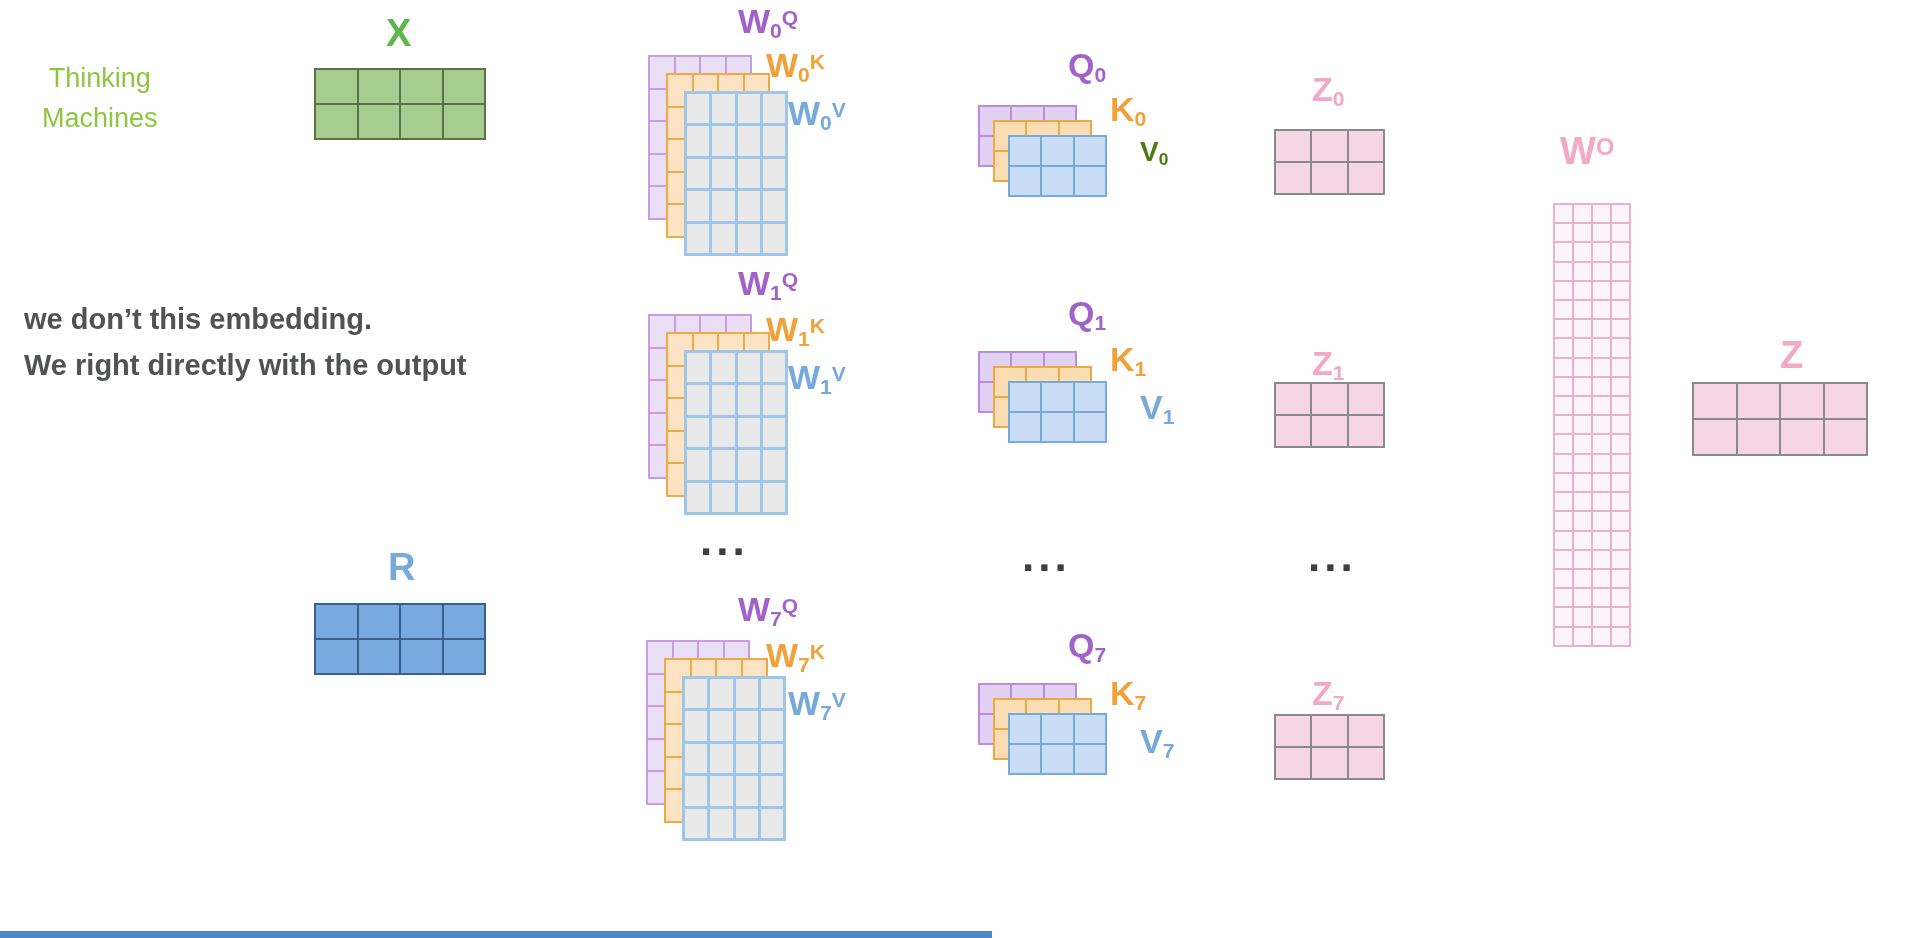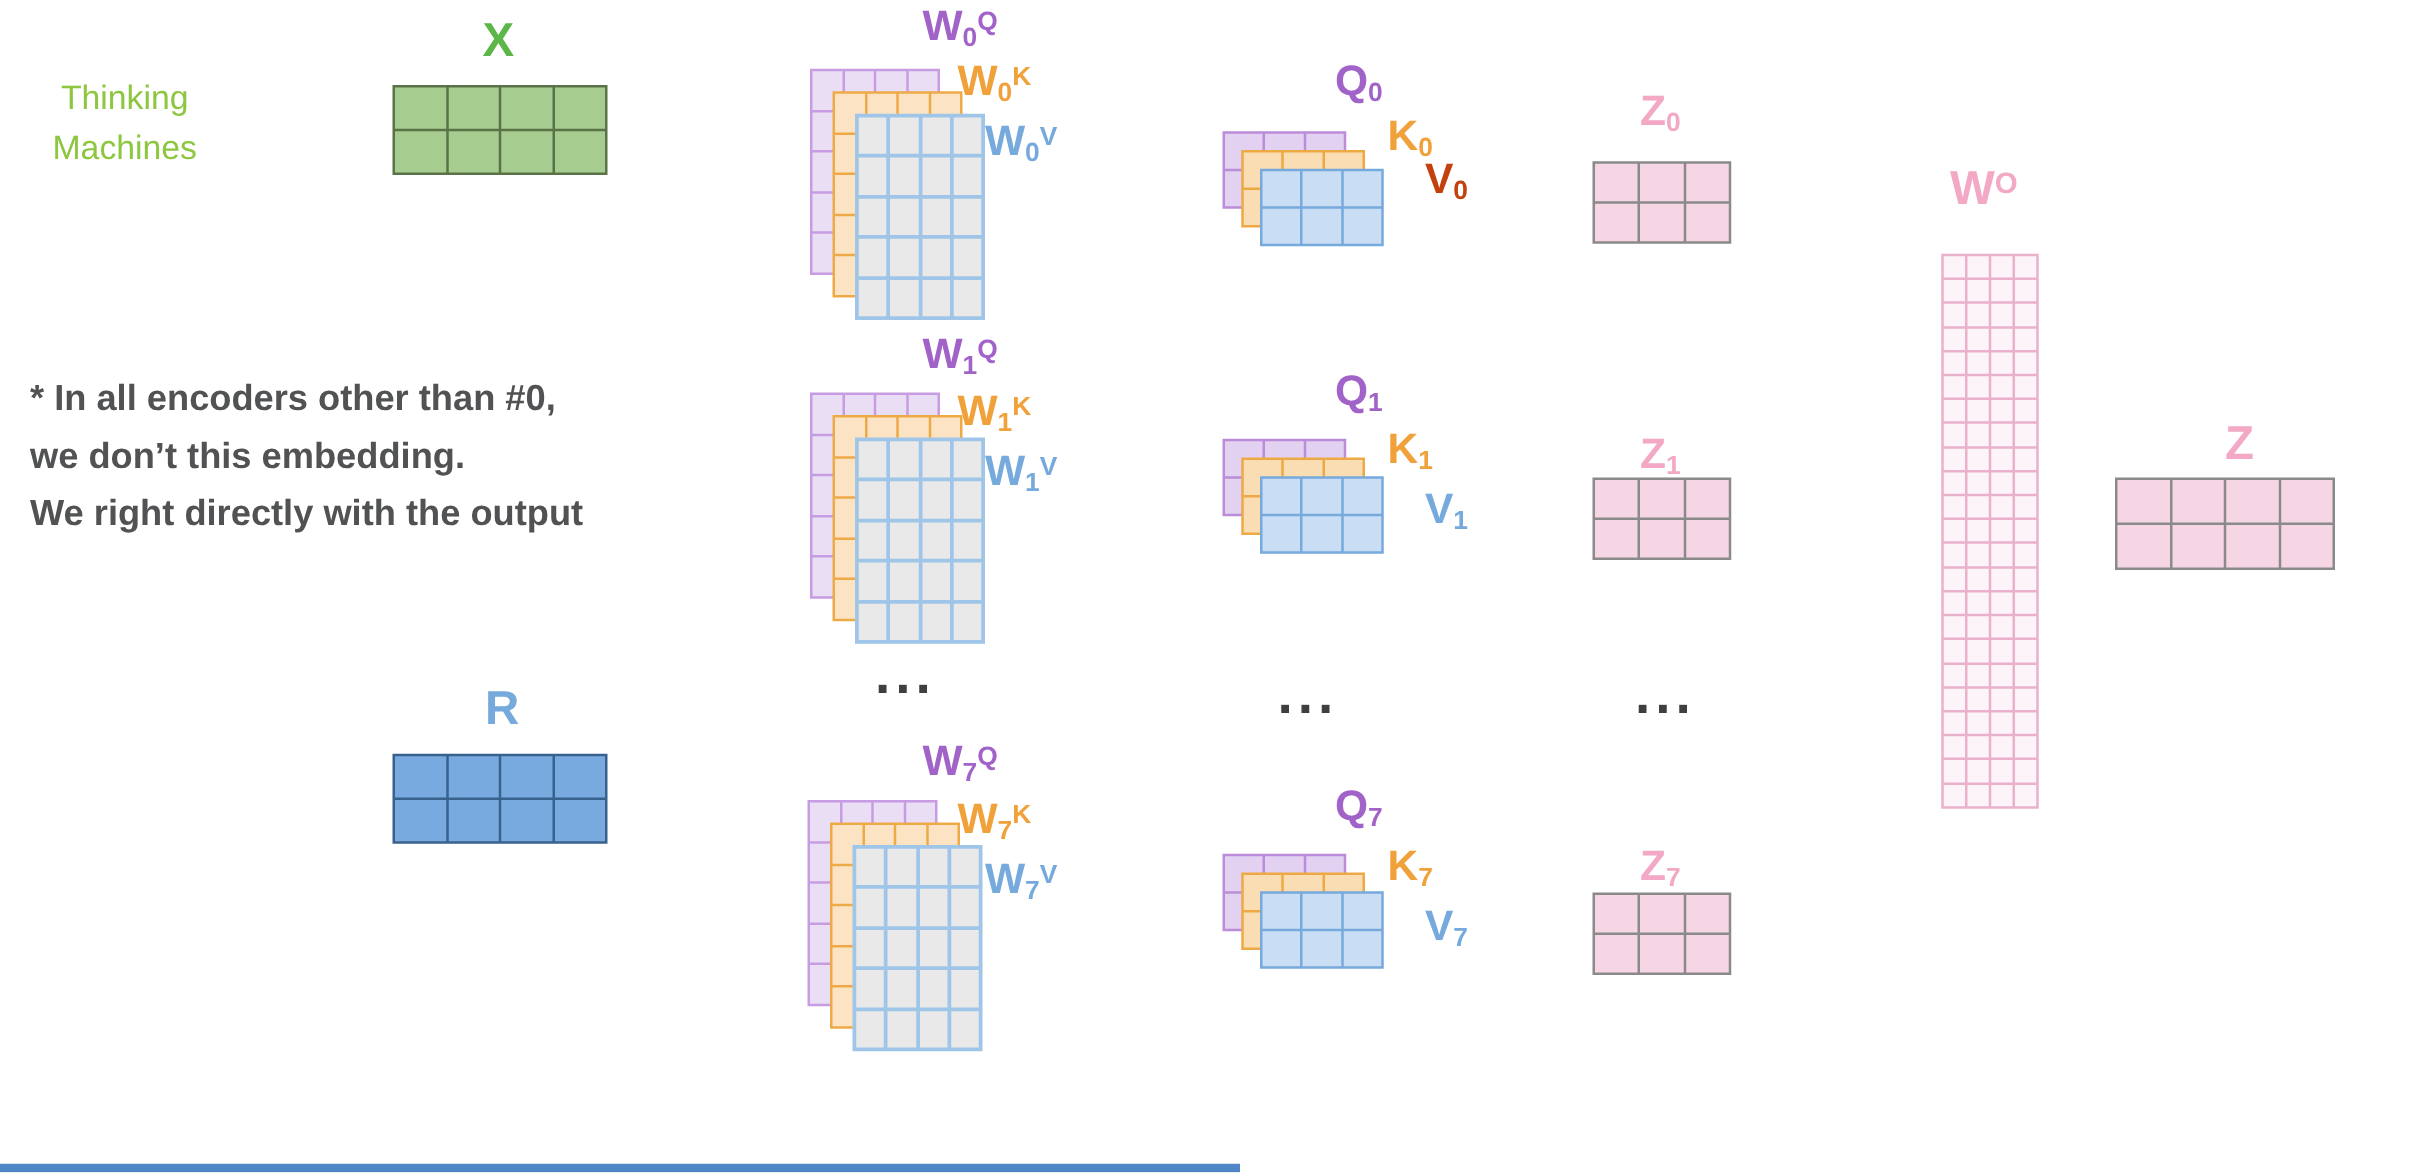--- a/index.html
+++ b/index.html
@@ -65,21 +65,20 @@
 <body>
 
 <div id="diagram">
 
   <div class="logo">
     <div>Thinking</div>
     <div>Machines</div>
   </div>
 
   <div class="annotation">
-      <div>* In all encoders other than #0,</div>
       <div>we don’t this embedding.</div>
       <div>We right directly with the output</div>
     </div>
 
   <div class="bottom-bar"></div>
 
 <div class="matrix" style="left: 314px; top: 68px; width: 172px; height: 72px; background: rgb(90, 114, 71); grid-template-columns: repeat(4, 1fr); gap: 2px; padding: 2px;">
       <div class="cell" style="background: rgb(167, 204, 143);"></div>
       <div class="cell" style="background: rgb(167, 204, 143);"></div>
       <div class="cell" style="background: rgb(167, 204, 143);"></div>
@@ -496,21 +495,21 @@
       <div class="cell" style="background: rgb(246, 213, 229);"></div>
       <div class="cell" style="background: rgb(246, 213, 229);"></div>
       <div class="cell" style="background: rgb(246, 213, 229);"></div>
     </div>
     <div class="mlabel" style="left: 386px; top: 14px; color: rgb(92, 182, 72); font-size: 38px;"><span>X</span></div>
     <div class="mlabel" style="left: 738px; top: 4px; color: rgb(162, 99, 201); font-size: 34px;"><span>W</span><span class="sub">0</span><span class="sup">Q</span></div>
     <div class="mlabel" style="left: 766px; top: 48px; color: rgb(240, 161, 58); font-size: 34px;"><span>W</span><span class="sub">0</span><span class="sup">K</span></div>
     <div class="mlabel" style="left: 788px; top: 96px; color: rgb(118, 169, 220); font-size: 34px;"><span>W</span><span class="sub">0</span><span class="sup">V</span></div>
     <div class="mlabel" style="left: 1068px; top: 48px; color: rgb(162, 99, 201); font-size: 34px;"><span>Q</span><span class="sub">0</span></div>
     <div class="mlabel" style="left: 1110px; top: 92px; color: rgb(240, 161, 58); font-size: 34px;"><span>K</span><span class="sub">0</span></div>
-    <div class="mlabel" style="left: 1140px; top: 126px; color: #c2410c; font-size: 34px;"><span>V</span><span class="sub">0</span></div>
+    <div class="mlabel" style="left: 1140px; top: 138px; color: #4d7c0f; font-size: 28px;"><span>V</span><span class="sub">0</span></div>
     <div class="mlabel" style="left: 1312px; top: 72px; color: rgb(243, 169, 197); font-size: 34px;"><span>Z</span><span class="sub">0</span></div>
     <div class="mlabel" style="left: 1560px; top: 132px; color: rgb(243, 169, 197); font-size: 38px;"><span>W</span><span class="sup">O</span></div>
     <div class="mlabel" style="left: 1780px; top: 336px; color: rgb(243, 169, 197); font-size: 38px;"><span>Z</span></div>
     <div class="mlabel" style="left: 738px; top: 266px; color: rgb(162, 99, 201); font-size: 34px;"><span>W</span><span class="sub">1</span><span class="sup">Q</span></div>
     <div class="mlabel" style="left: 766px; top: 312px; color: rgb(240, 161, 58); font-size: 34px;"><span>W</span><span class="sub">1</span><span class="sup">K</span></div>
     <div class="mlabel" style="left: 788px; top: 360px; color: rgb(118, 169, 220); font-size: 34px;"><span>W</span><span class="sub">1</span><span class="sup">V</span></div>
     <div class="mlabel" style="left: 1068px; top: 296px; color: rgb(162, 99, 201); font-size: 34px;"><span>Q</span><span class="sub">1</span></div>
     <div class="mlabel" style="left: 1110px; top: 342px; color: rgb(240, 161, 58); font-size: 34px;"><span>K</span><span class="sub">1</span></div>
     <div class="mlabel" style="left: 1140px; top: 390px; color: rgb(118, 169, 220); font-size: 34px;"><span>V</span><span class="sub">1</span></div>
     <div class="mlabel" style="left: 1312px; top: 346px; color: rgb(243, 169, 197); font-size: 34px;"><span>Z</span><span class="sub">1</span></div>

